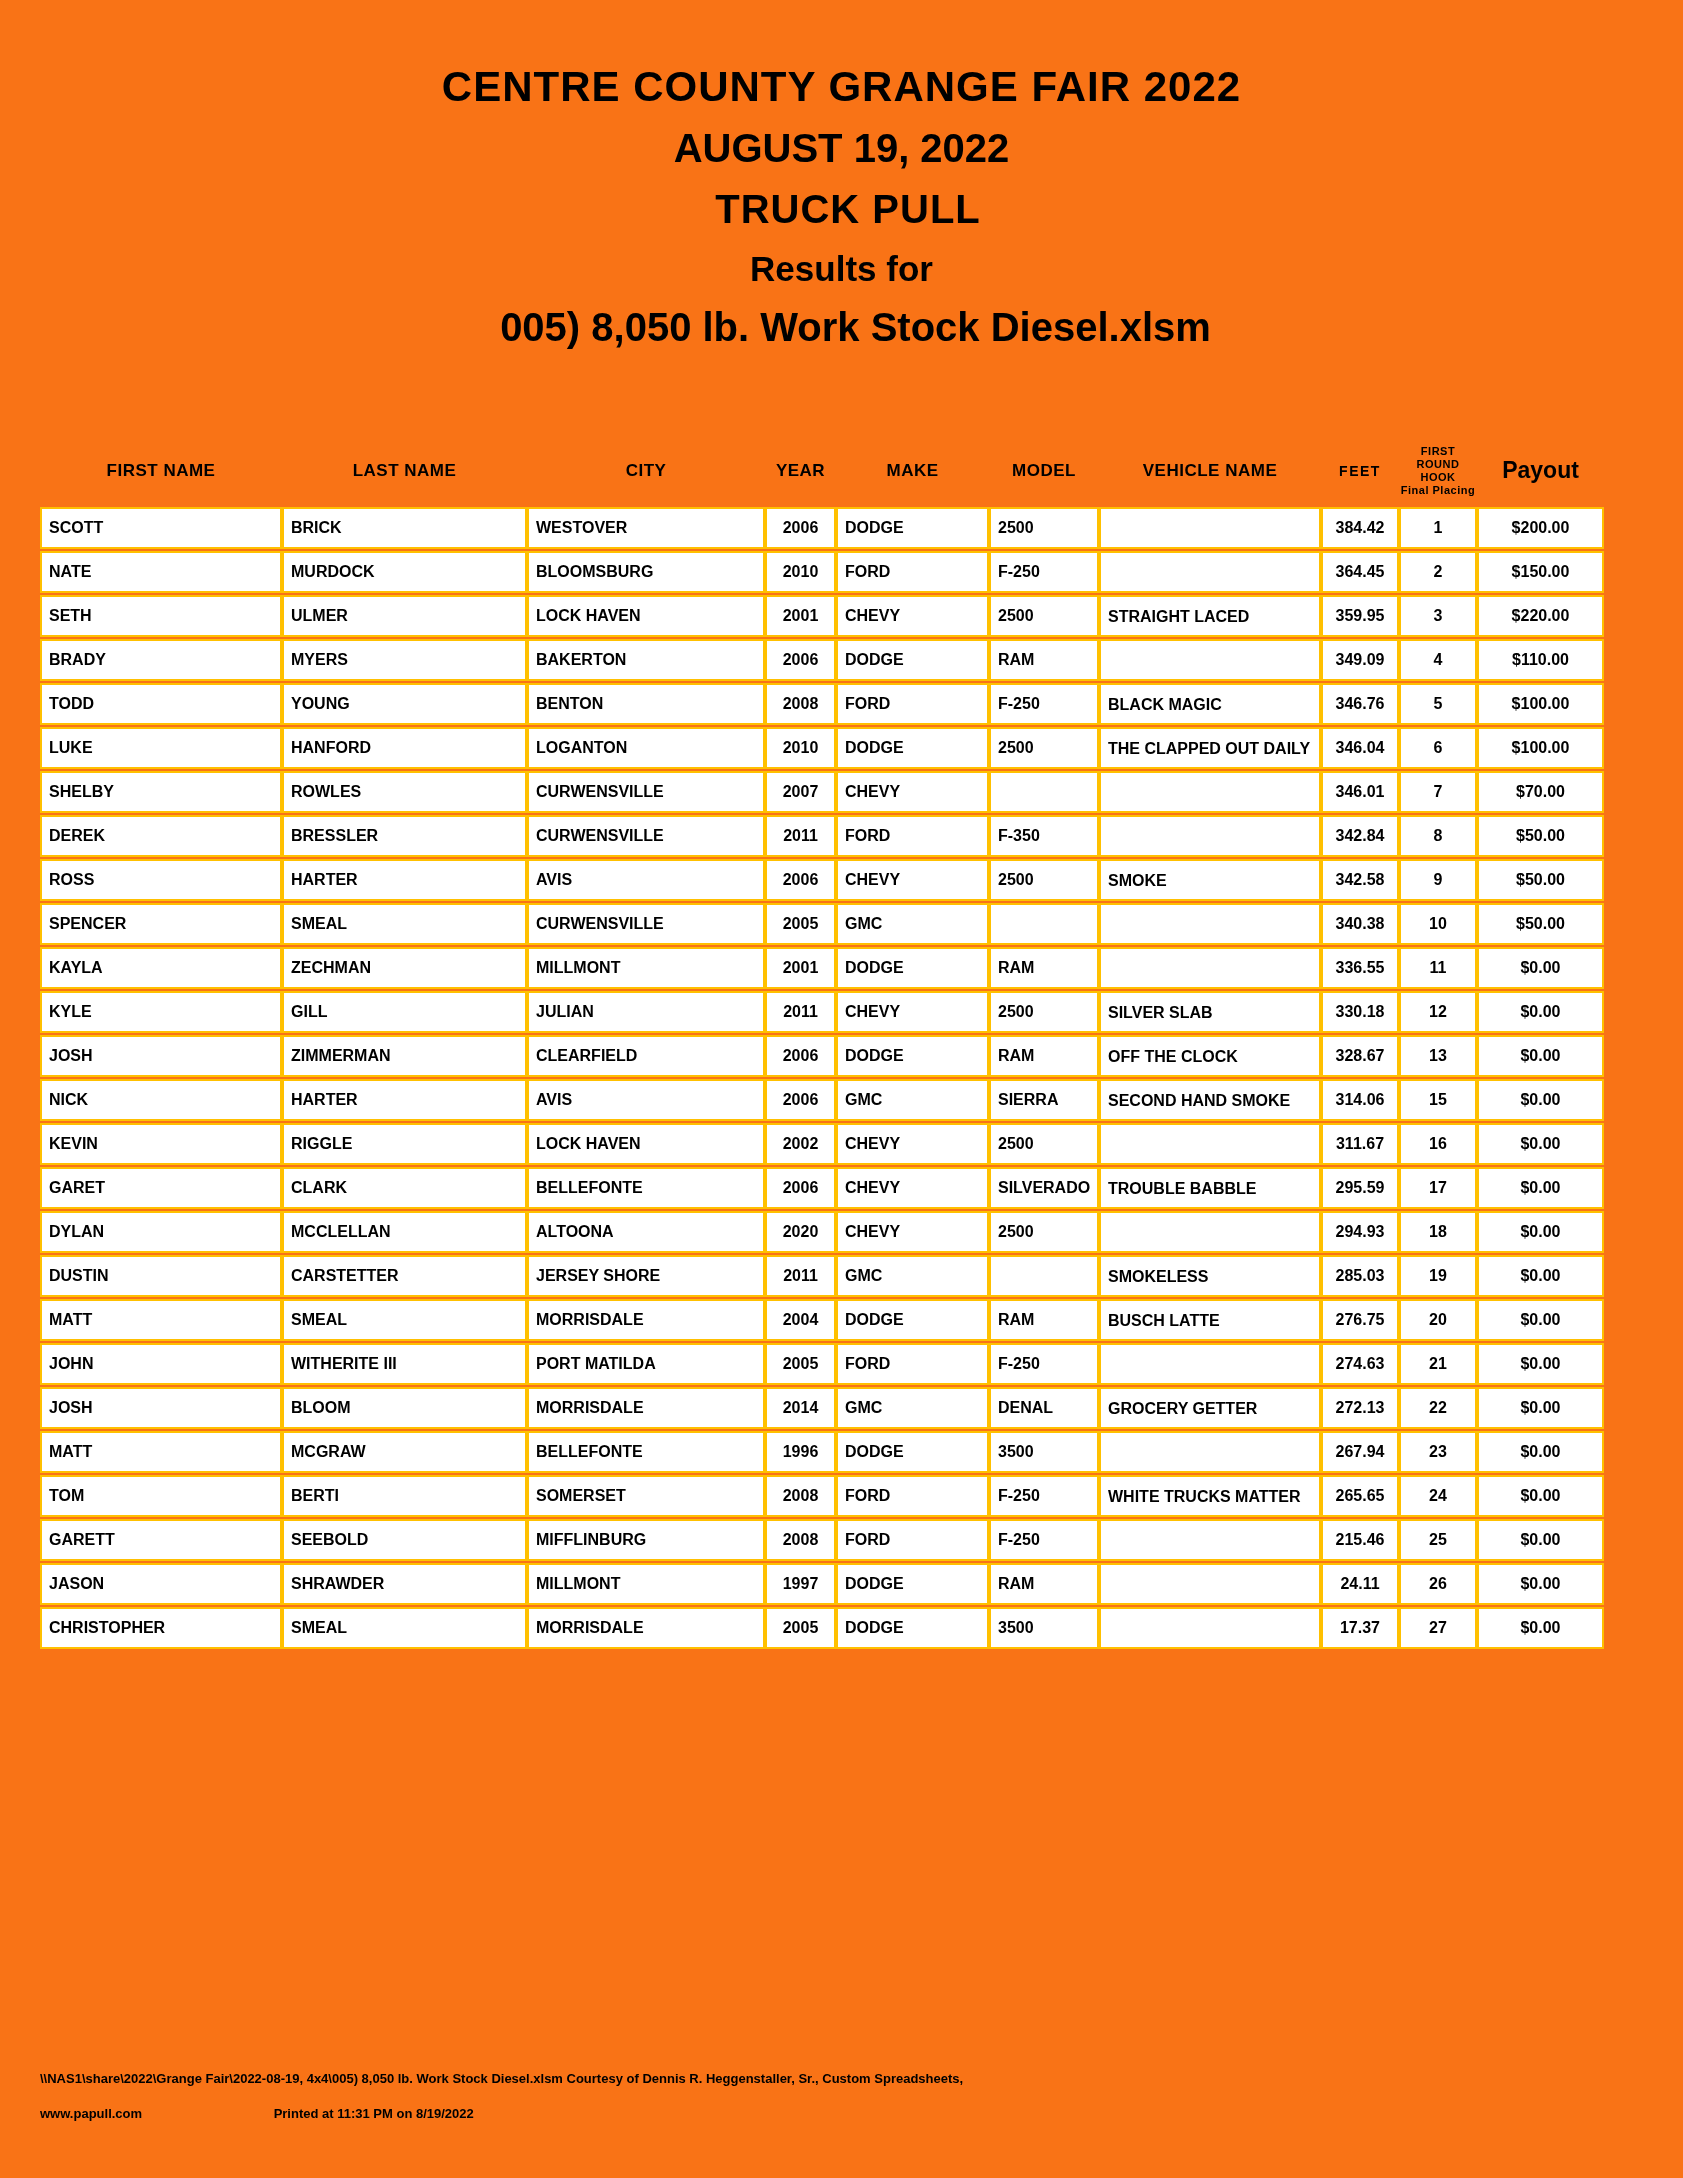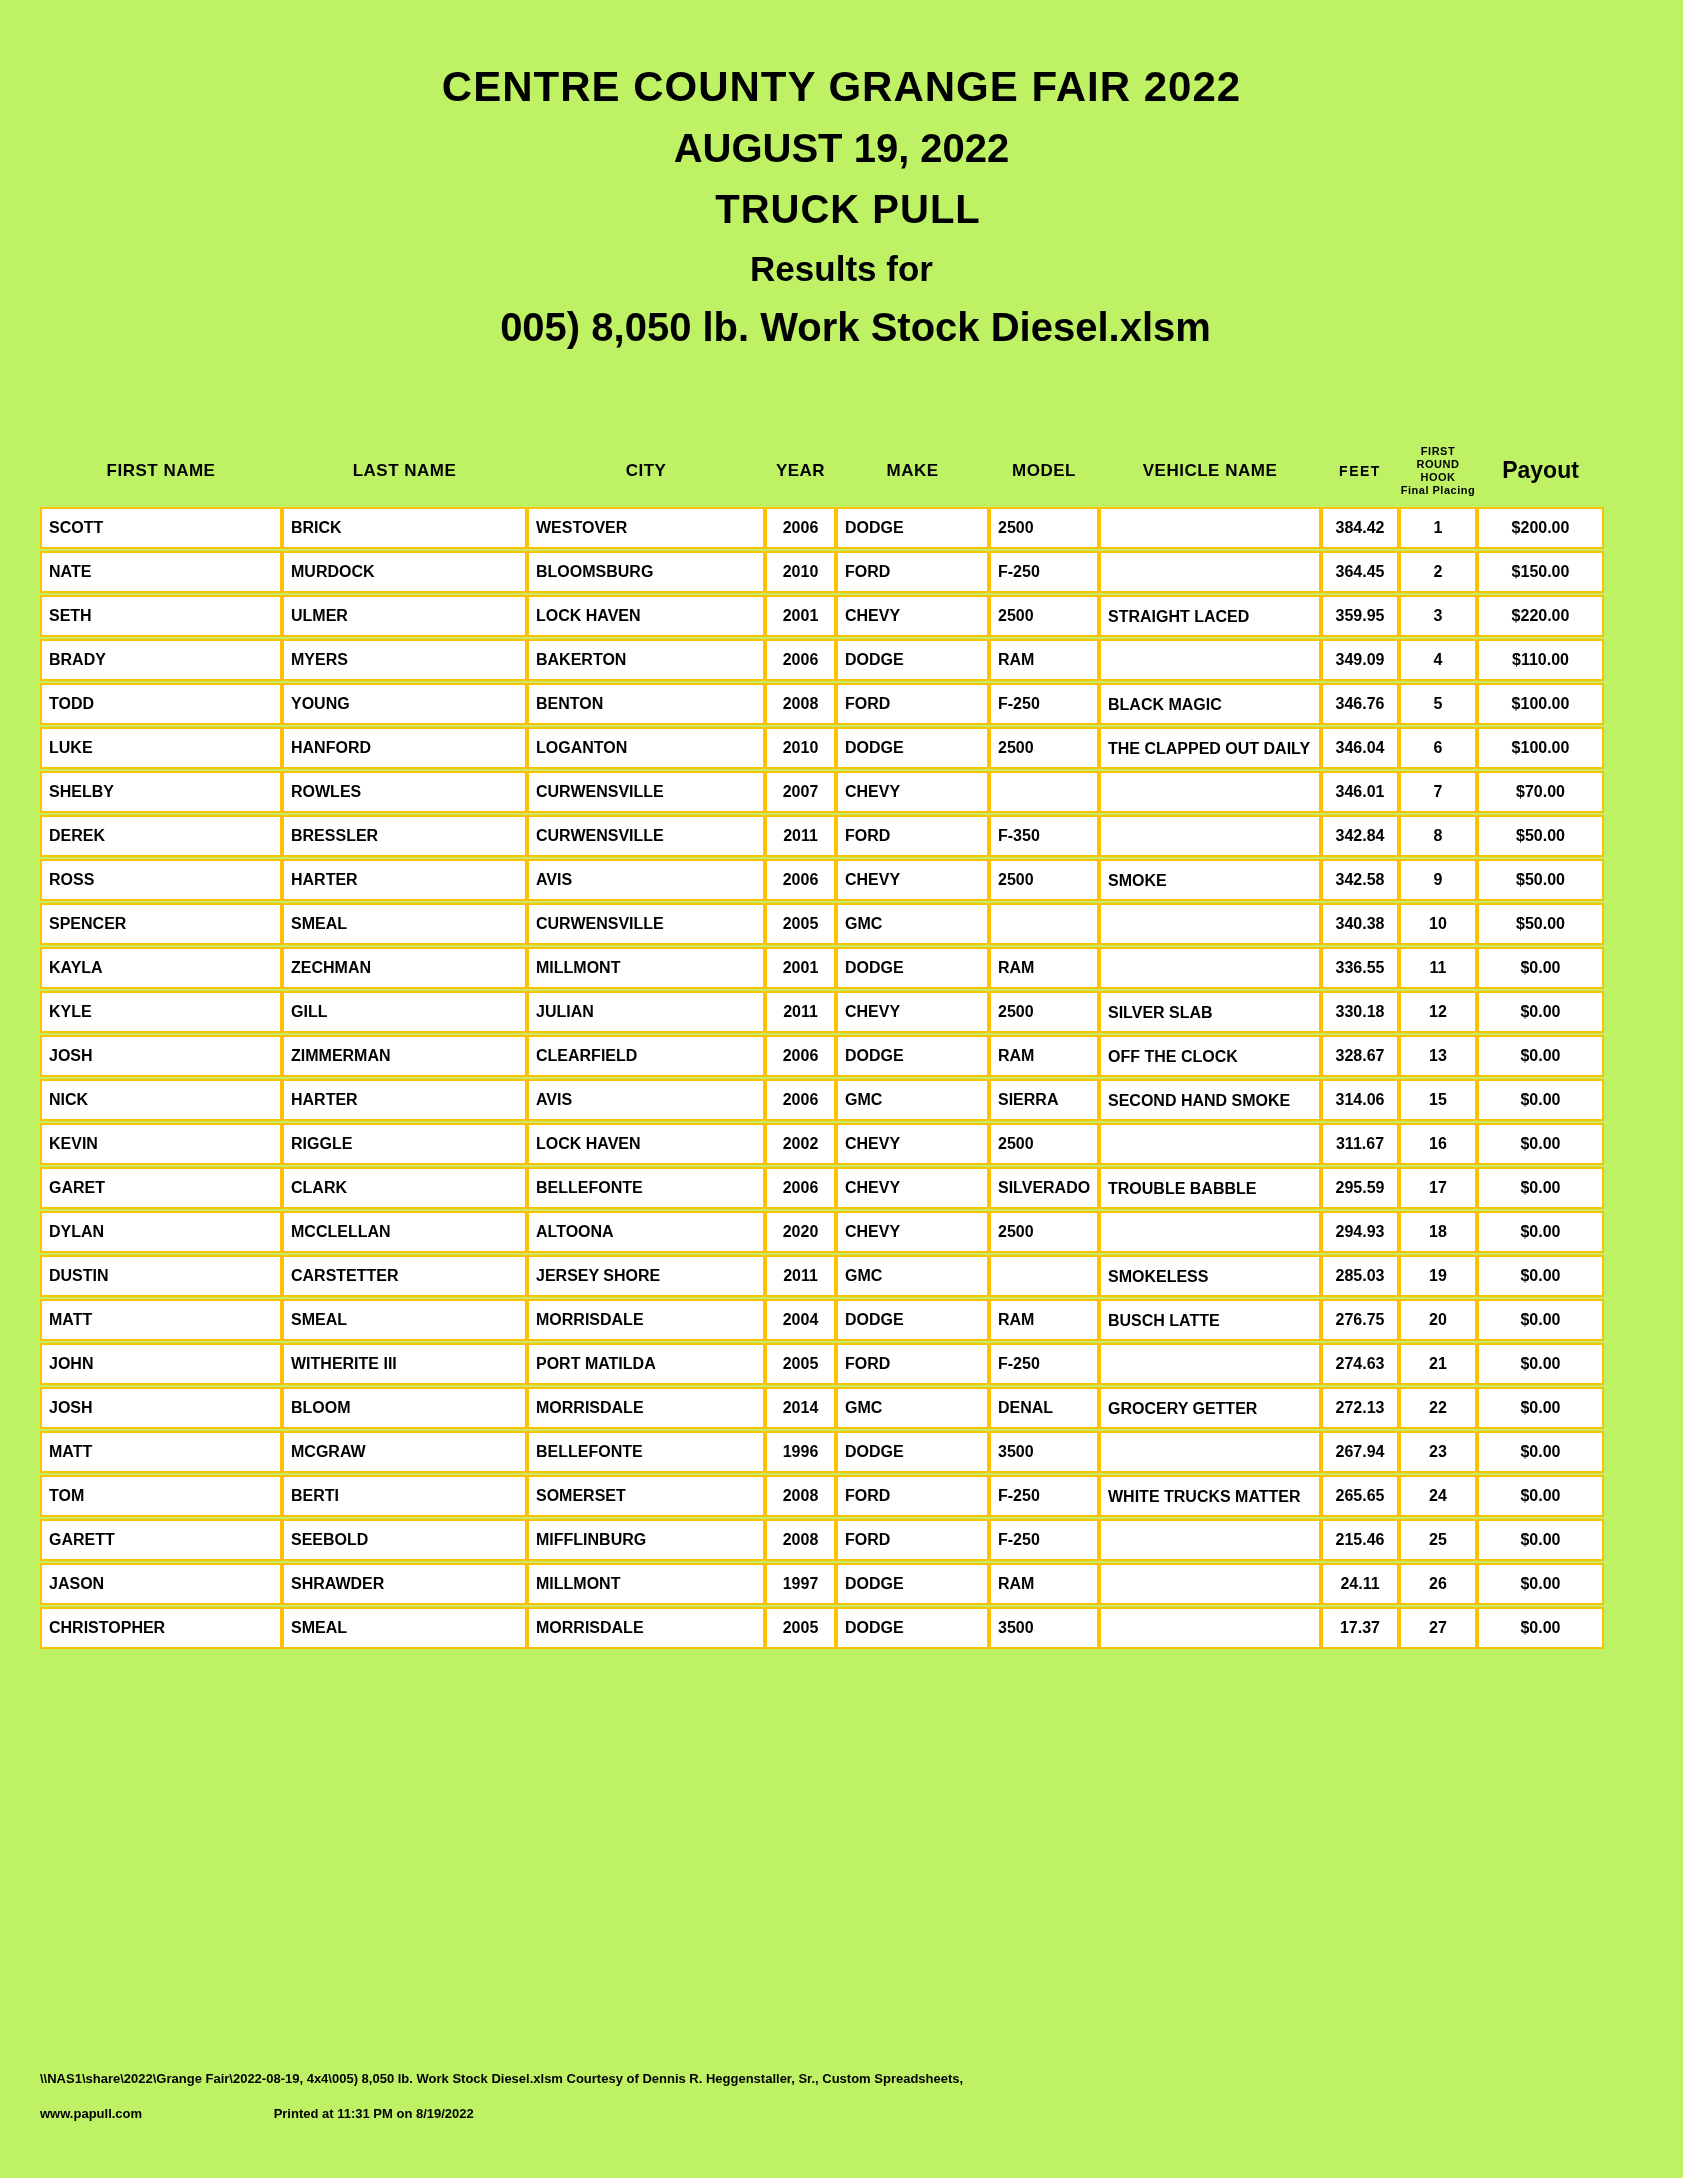--- a/index.html
+++ b/index.html
@@ -2,21 +2,21 @@
 <html style="--border-color: #FFC000;"><head>
 <meta charset="utf-8">
 <style>
   :root { --border-color: #FFC000; }
   * { box-sizing: content-box; }
   html, body { margin: 0; padding: 0; background: #ffffff; }
   .page {
     position: relative;
     width: 1683px;
     height: 2178px;
-    background: #bef264;
+    background: #f97316;
     font-family: "Liberation Sans", sans-serif;
     font-weight: bold;
     color: #000;
     overflow: hidden;
   }
   .title-block { padding-top: 55px; text-align: center; }
   .t1 { font-size: 42px; line-height: 63px; letter-spacing: 1px; }
   .t2 { font-size: 40px; line-height: 61px; }
   .t3 { font-size: 40px; line-height: 61px; letter-spacing: 1px; margin-left: 13px; }
   .t4 { font-size: 35px; line-height: 57px; }

